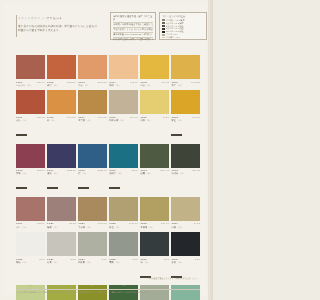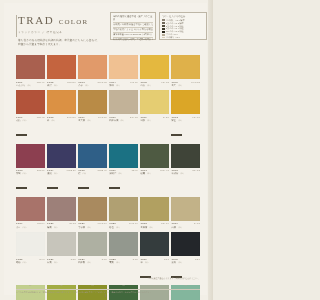--- a/index.html
+++ b/index.html
@@ -121,24 +121,20 @@
 </style>
 </head>
 <body>
 
 <div class="page">
   <div class="sheet">
 
     <div class="header">
       <div class="title-rule"></div>
       <div class="title-block">
-        <div class="title-main">
-          <span>TRAD</span>
-          <span class="sm">COLOR</span>
-        </div>
         <div class="title-sub">トラッドカラー  ／  標準色見本</div>
         <div class="title-desc">落ち着きのある伝統的な色調の色調。和洋室のどちらにも合わせ、和室から洋室まで幅広く使えます。</div>
       </div>
 
       <div class="infobox" id="ib1">
         <div class="ib-title">塗料の種類と適合下地・施工上のご注意</div>
         <div id="ib1-lines">
             <div class="ib-line">内装用／外装用 各適合下地をご確認ください。</div>
             <div class="ib-line">下地の状態により仕上がりが異なる場合があります。</div>
             <div class="ib-line">標準塗布量 0.15〜0.20kg/m2（2回塗り）</div>

